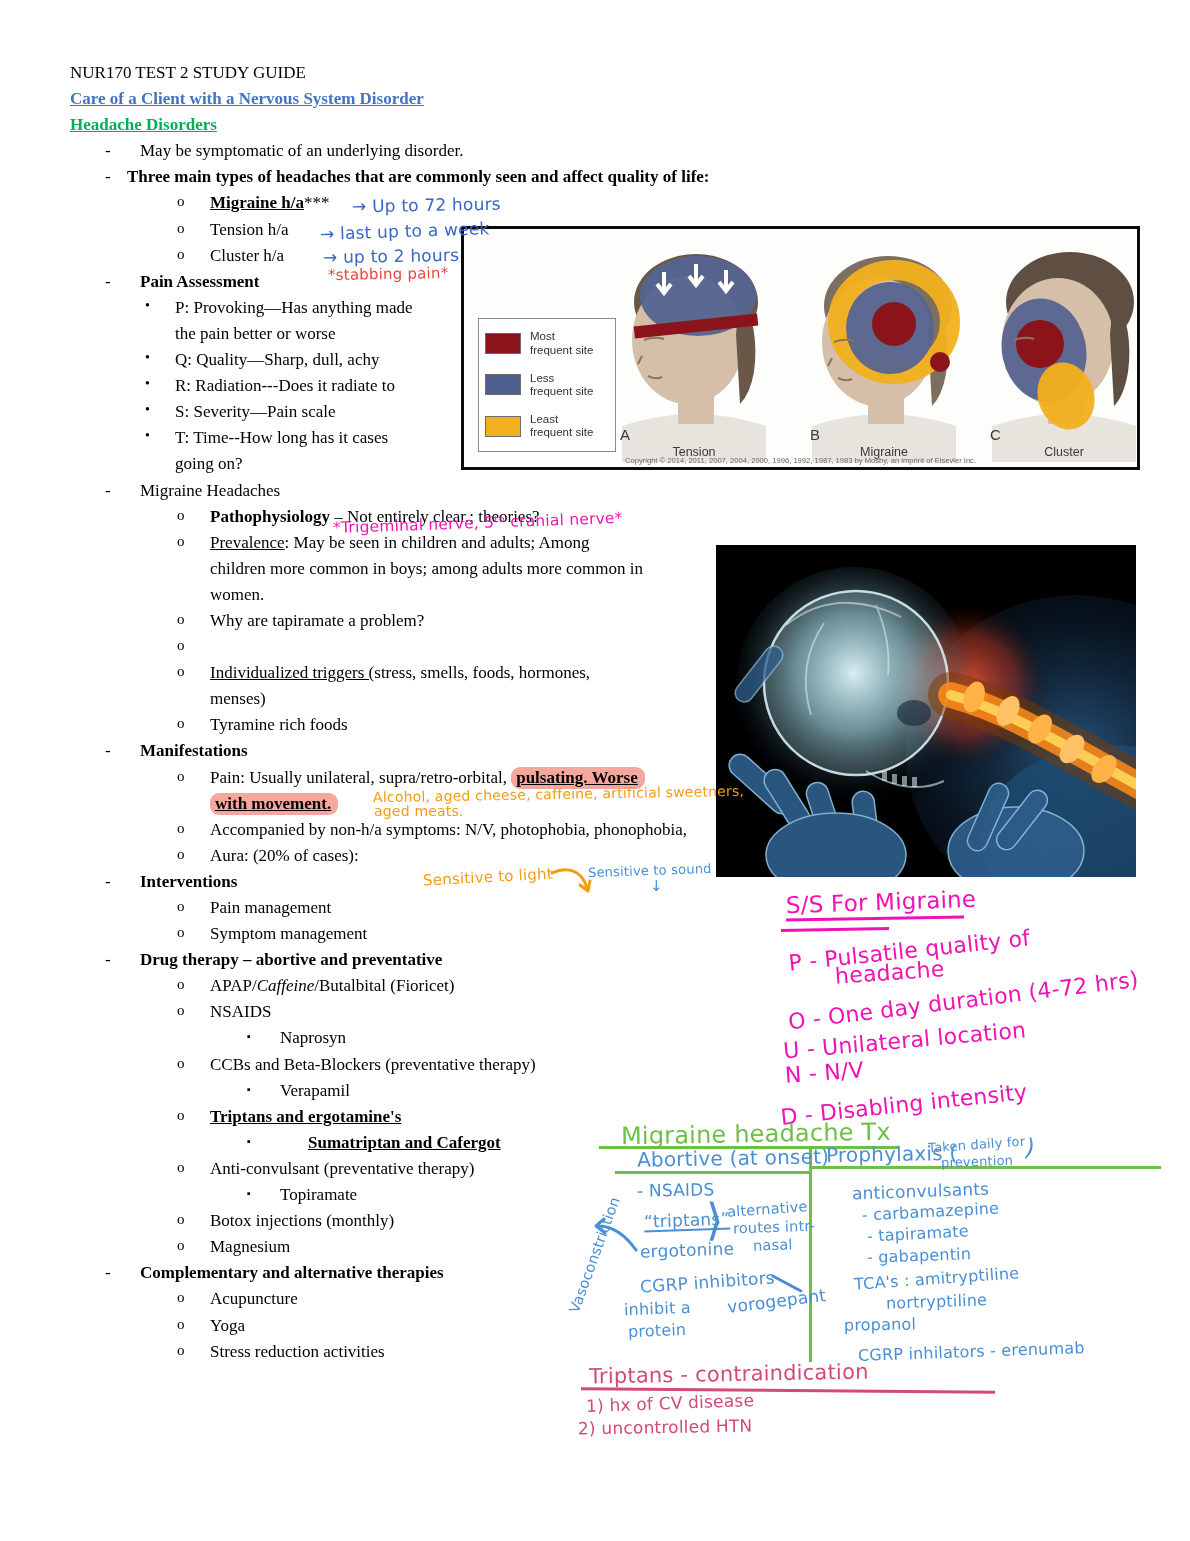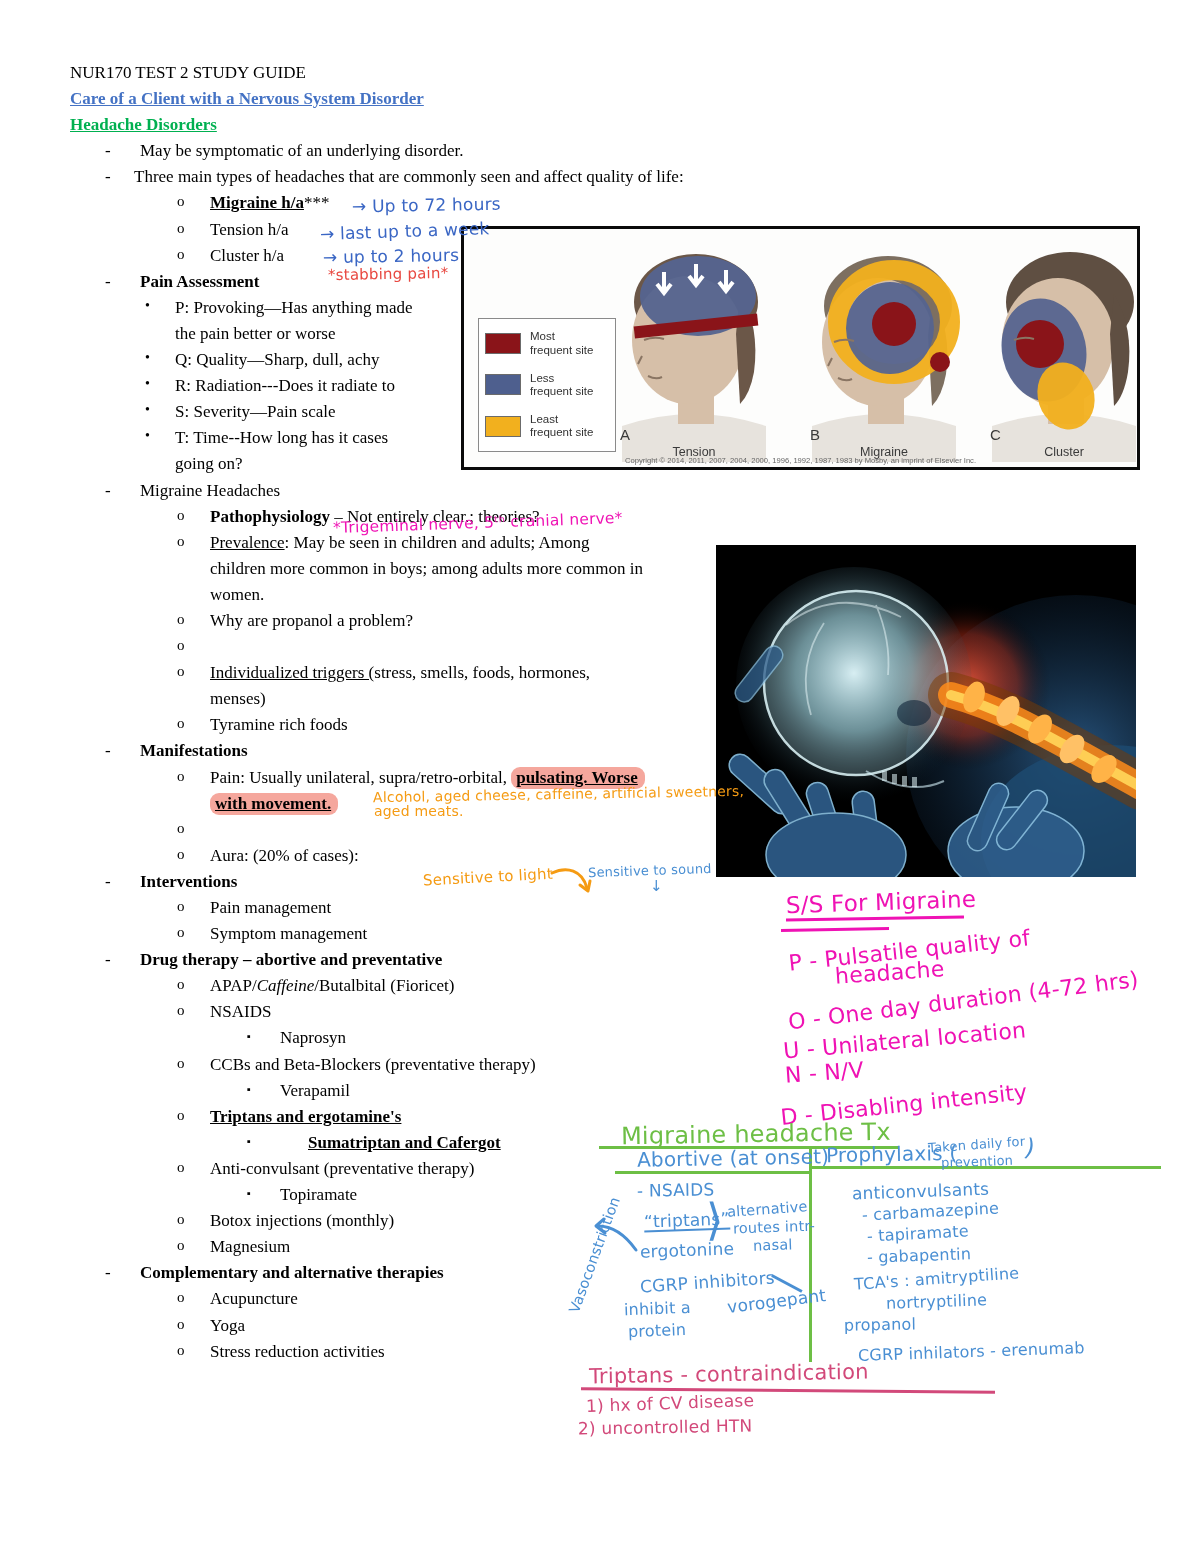--- a/index.html
+++ b/index.html
@@ -37,46 +37,46 @@
   .arrow-svg{position:absolute;z-index:6}
 </style>
 </head>
 <body>
 
 <div id="doc-flow">
     <div class="doc-line"><span class="runs" style="left: 0px;"><span>NUR170 TEST 2 STUDY GUIDE</span></span></div>
     <div class="doc-line"><span class="runs" style="left: 0px; color: rgb(68, 114, 196);"><span class="b u">Care of a Client with a Nervous System Disorder</span></span></div>
     <div class="doc-line"><span class="runs" style="left: 0px; color: rgb(0, 176, 80);"><span class="b u">Headache Disorders</span></span></div>
     <div class="doc-line"><span class="bullet" style="left: 35px;">-</span><span class="runs" style="left: 70px;"><span>May be symptomatic of an underlying disorder.</span></span></div>
-    <div class="doc-line"><span class="bullet" style="left: 35px;">-</span><span class="runs" style="left: 64px;"><span>Three main types of headaches that are commonly seen and affect quality of life:</span></span></div>
+    <div class="doc-line"><span class="bullet" style="left: 35px;">-</span><span class="runs" style="left: 57px; font-weight: bold;"><span>Three main types of headaches that are commonly seen and affect quality of life:</span></span></div>
     <div class="doc-line"><span class="bullet" style="left: 107px; font-size: 15px;">o</span><span class="runs" style="left: 140px;"><span class="b u">Migraine h/a</span><span>***</span></span></div>
     <div class="doc-line"><span class="bullet" style="left: 107px; font-size: 15px;">o</span><span class="runs" style="left: 140px;"><span>Tension h/a</span></span></div>
     <div class="doc-line"><span class="bullet" style="left: 107px; font-size: 15px;">o</span><span class="runs" style="left: 140px;"><span>Cluster h/a</span></span></div>
     <div class="doc-line"><span class="bullet" style="left: 35px;">-</span><span class="runs" style="left: 70px;"><span class="b">Pain Assessment</span></span></div>
     <div class="doc-line"><span class="bullet" style="left: 75px; font-size: 14px;">•</span><span class="runs" style="left: 105px;"><span>P: Provoking—Has anything made</span></span></div>
     <div class="doc-line"><span class="runs" style="left: 105px;"><span>the pain better or worse</span></span></div>
     <div class="doc-line"><span class="bullet" style="left: 75px; font-size: 14px;">•</span><span class="runs" style="left: 105px;"><span>Q: Quality—Sharp, dull, achy</span></span></div>
     <div class="doc-line"><span class="bullet" style="left: 75px; font-size: 14px;">•</span><span class="runs" style="left: 105px;"><span>R: Radiation---Does it radiate to</span></span></div>
     <div class="doc-line"><span class="bullet" style="left: 75px; font-size: 14px;">•</span><span class="runs" style="left: 105px;"><span>S: Severity—Pain scale</span></span></div>
     <div class="doc-line"><span class="bullet" style="left: 75px; font-size: 14px;">•</span><span class="runs" style="left: 105px;"><span>T: Time--How long has it cases</span></span></div>
     <div class="doc-line"><span class="runs" style="left: 105px;"><span>going on?</span></span></div>
     <div class="doc-line"><span class="bullet" style="left: 35px;">-</span><span class="runs" style="left: 70px;"><span>Migraine Headaches</span></span></div>
     <div class="doc-line"><span class="bullet" style="left: 107px; font-size: 15px;">o</span><span class="runs" style="left: 140px;"><span class="b">Pathophysiology</span><span> – Not entirely clear.; theories?</span></span></div>
     <div class="doc-line"><span class="bullet" style="left: 107px; font-size: 15px;">o</span><span class="runs" style="left: 140px;"><span class="u">Prevalence</span><span>: May be seen in children and adults; Among</span></span></div>
     <div class="doc-line"><span class="runs" style="left: 140px;"><span>children more common in boys; among adults more common in</span></span></div>
     <div class="doc-line"><span class="runs" style="left: 140px;"><span>women.</span></span></div>
-    <div class="doc-line"><span class="bullet" style="left: 107px; font-size: 15px;">o</span><span class="runs" style="left: 140px;"><span>Why are propanol a problem?</span></span></div>
+    <div class="doc-line"><span class="bullet" style="left: 107px; font-size: 15px;">o</span><span class="runs" style="left: 140px;"><span>Why are tapiramate a problem?</span></span></div>
     <div class="doc-line"><span class="bullet" style="left: 107px; font-size: 15px;">o</span></div>
     <div class="doc-line"><span class="bullet" style="left: 107px; font-size: 15px;">o</span><span class="runs" style="left: 140px;"><span class="u">Individualized triggers (</span><span>stress, smells, foods, hormones,</span></span></div>
     <div class="doc-line"><span class="runs" style="left: 140px;"><span>menses)</span></span></div>
     <div class="doc-line"><span class="bullet" style="left: 107px; font-size: 15px;">o</span><span class="runs" style="left: 140px;"><span>Tyramine rich foods</span></span></div>
     <div class="doc-line"><span class="bullet" style="left: 35px;">-</span><span class="runs" style="left: 70px;"><span class="b">Manifestations</span></span></div>
     <div class="doc-line"><span class="bullet" style="left: 107px; font-size: 15px;">o</span><span class="runs" style="left: 140px;"><span>Pain: Usually unilateral, supra/retro-orbital, </span><span class="b u hl">pulsating. Worse</span></span></div>
     <div class="doc-line"><span class="runs" style="left: 140px;"><span class="b u hl">with movement.</span></span></div>
-    <div class="doc-line"><span class="bullet" style="left: 107px; font-size: 15px;">o</span></div>
+    <div class="doc-line"><span class="bullet" style="left: 107px; font-size: 15px;">o</span><span class="runs" style="left: 140px;"><span>Accompanied by non-h/a symptoms: N/V, photophobia, phonophobia,</span></span></div>
     <div class="doc-line"><span class="bullet" style="left: 107px; font-size: 15px;">o</span><span class="runs" style="left: 140px;"><span>Aura: (20% of cases):</span></span></div>
     <div class="doc-line"><span class="bullet" style="left: 35px;">-</span><span class="runs" style="left: 70px;"><span class="b">Interventions</span></span></div>
     <div class="doc-line"><span class="bullet" style="left: 107px; font-size: 15px;">o</span><span class="runs" style="left: 140px;"><span>Pain management</span></span></div>
     <div class="doc-line"><span class="bullet" style="left: 107px; font-size: 15px;">o</span><span class="runs" style="left: 140px;"><span>Symptom management</span></span></div>
     <div class="doc-line"><span class="bullet" style="left: 35px;">-</span><span class="runs" style="left: 70px;"><span class="b">Drug therapy – abortive and preventative</span></span></div>
     <div class="doc-line"><span class="bullet" style="left: 107px; font-size: 15px;">o</span><span class="runs" style="left: 140px;"><span>APAP/</span><span class="i">Caffeine</span><span>/Butalbital (Fioricet)</span></span></div>
     <div class="doc-line"><span class="bullet" style="left: 107px; font-size: 15px;">o</span><span class="runs" style="left: 140px;"><span>NSAIDS</span></span></div>
     <div class="doc-line"><span class="bullet" style="left: 177px; font-size: 11px; top: 2px;">▪</span><span class="runs" style="left: 210px;"><span>Naprosyn</span></span></div>
     <div class="doc-line"><span class="bullet" style="left: 107px; font-size: 15px;">o</span><span class="runs" style="left: 140px;"><span>CCBs and Beta-Blockers (preventative therapy)</span></span></div>
     <div class="doc-line"><span class="bullet" style="left: 177px; font-size: 11px; top: 2px;">▪</span><span class="runs" style="left: 210px;"><span>Verapamil</span></span></div>

